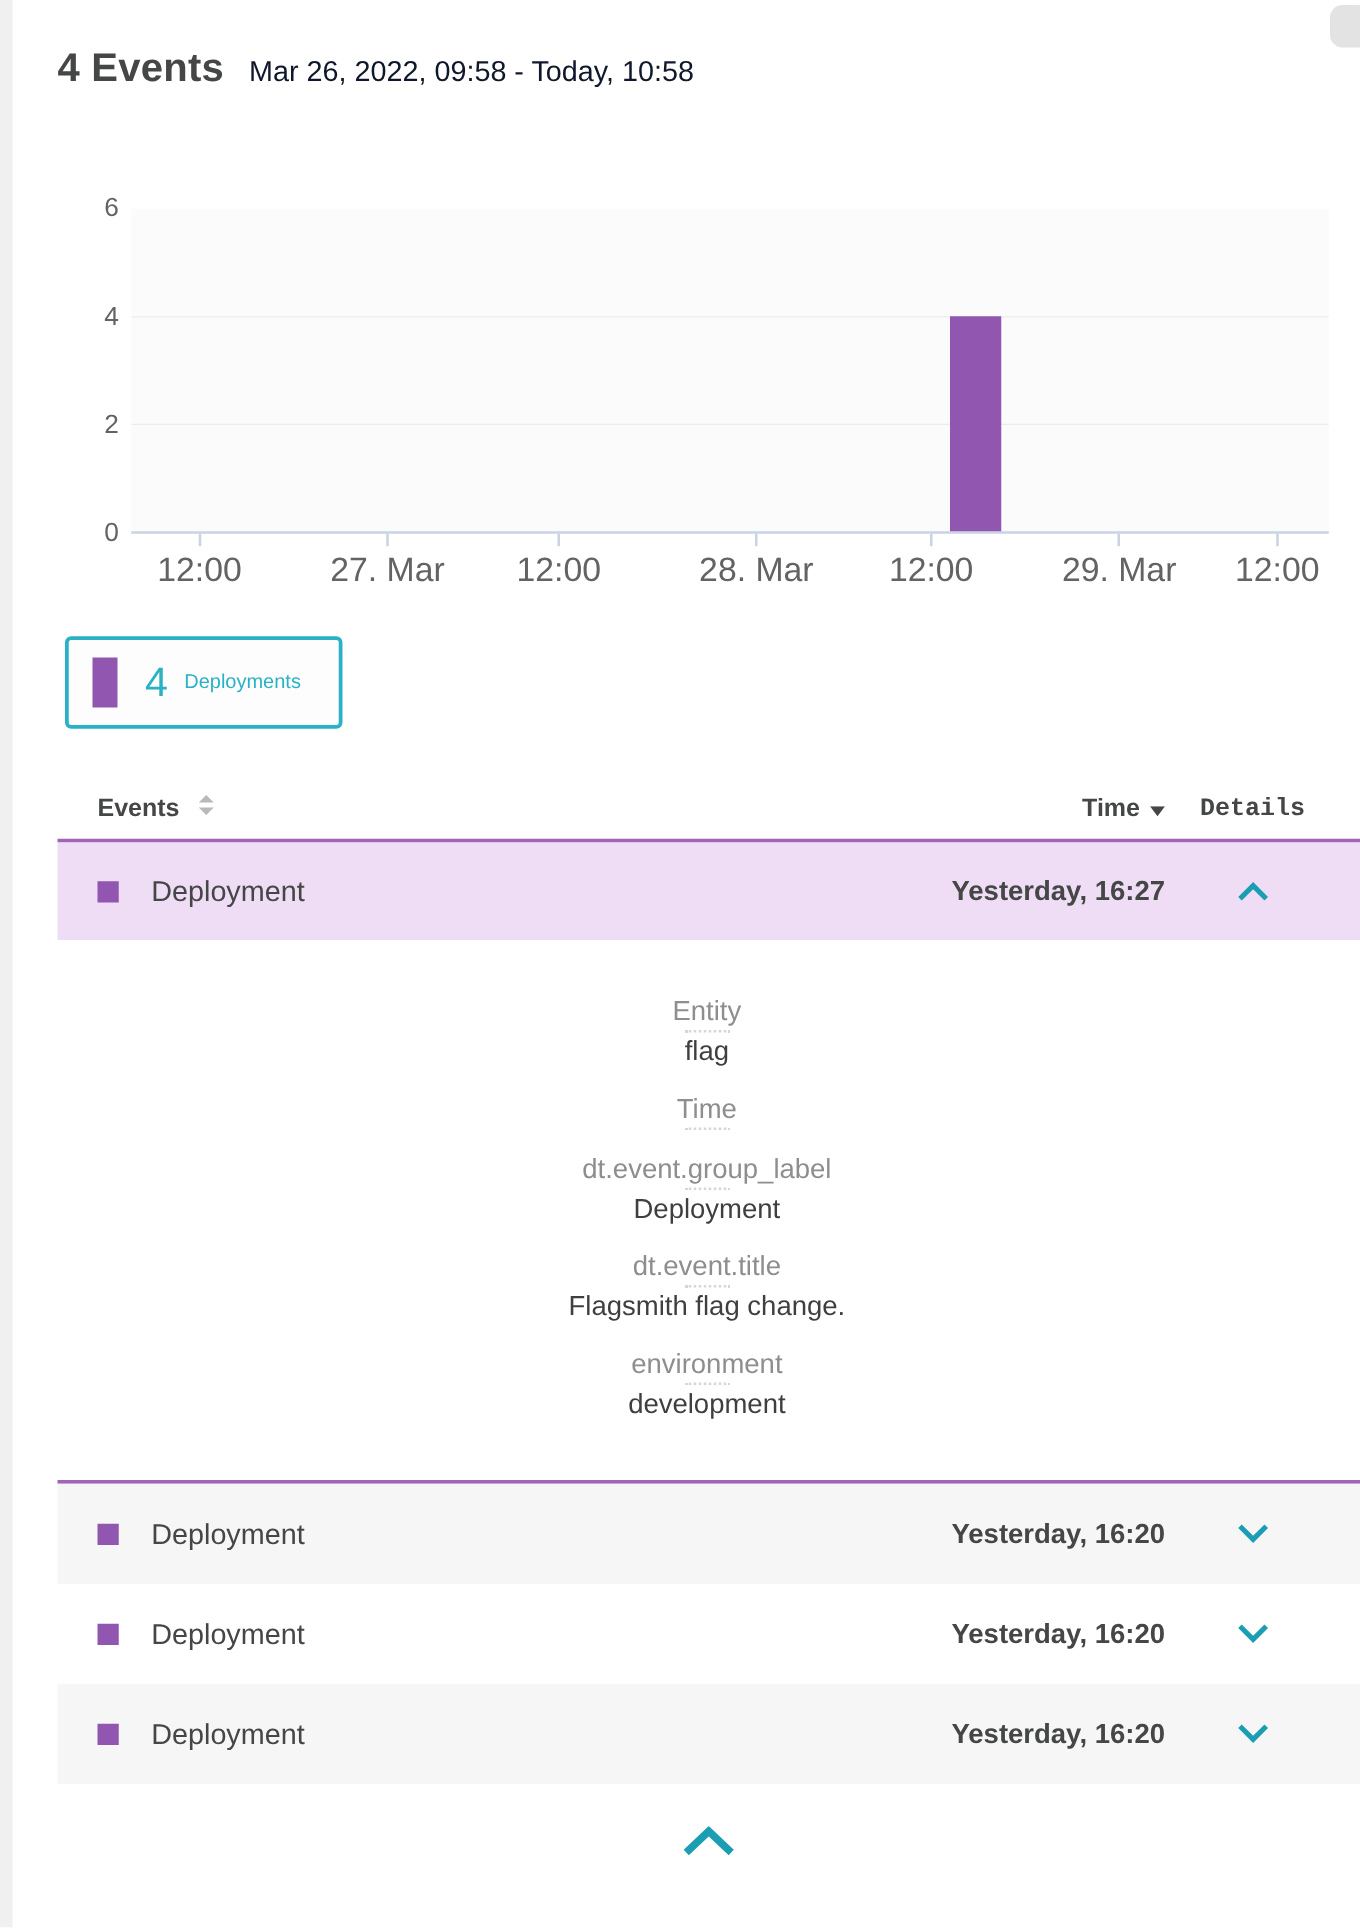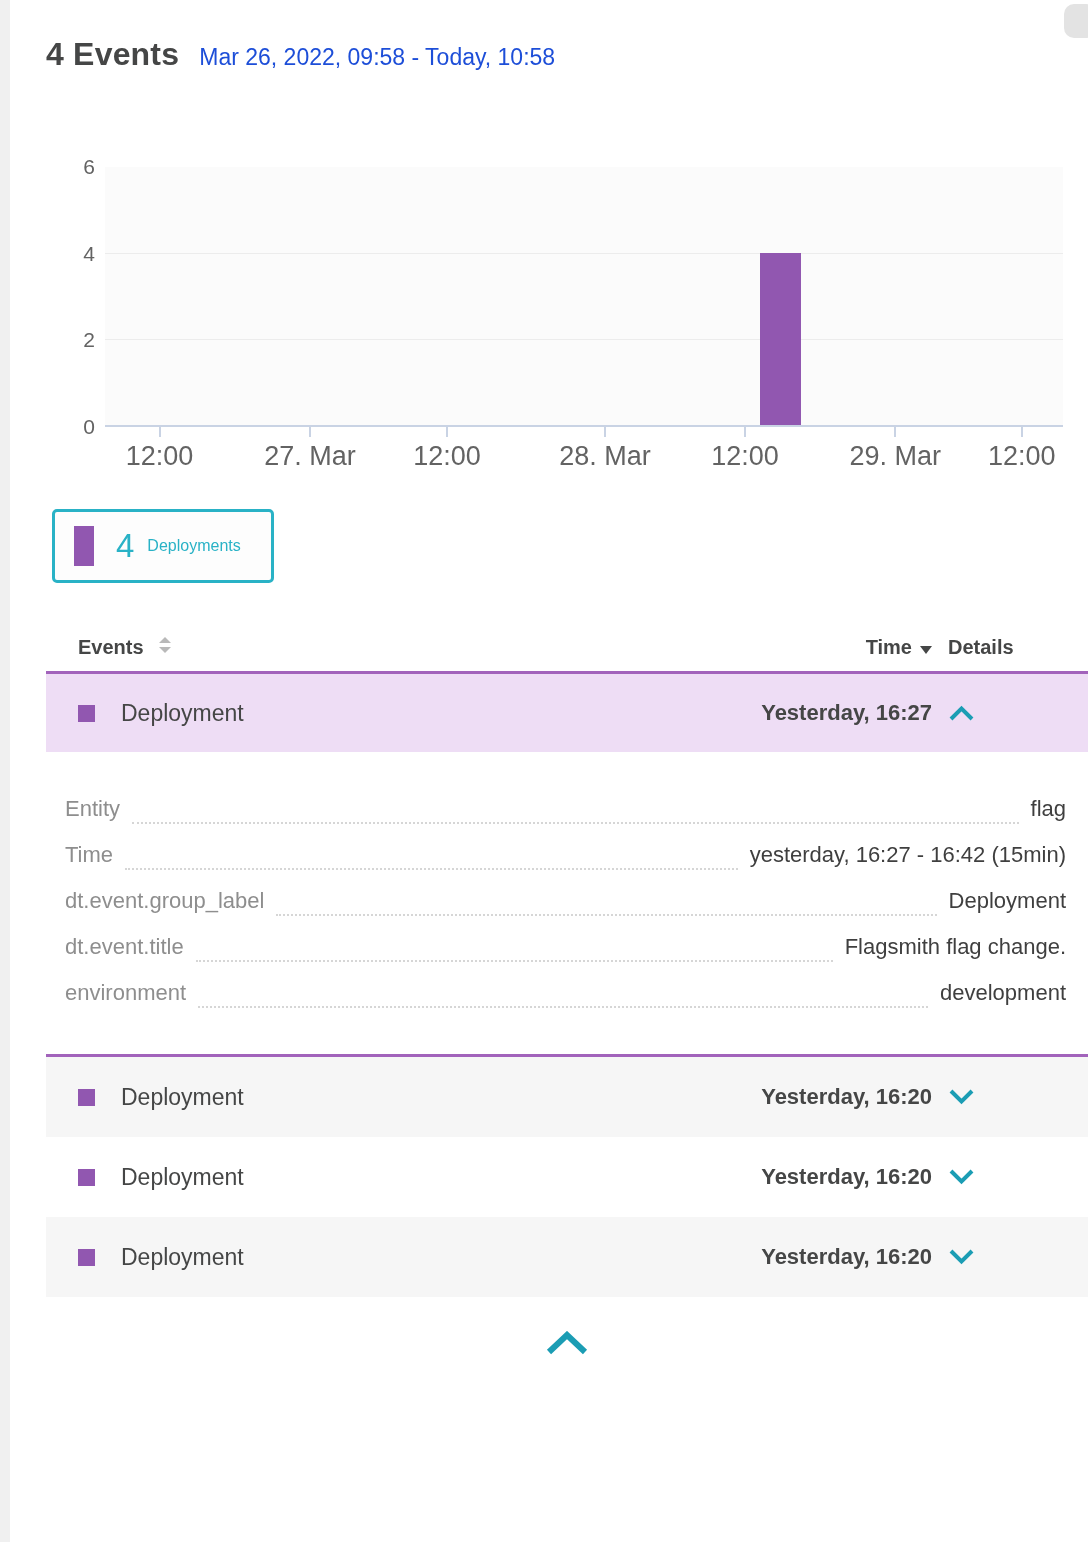--- a/index.html
+++ b/index.html
@@ -21,21 +21,21 @@
     position:relative;background:#fff;overflow:hidden;
     font-family:"Liberation Sans",sans-serif;color:var(--text-dark);
   }
   .edge-strip{position:absolute;left:0;top:0;width:10px;height:100%;background:#f0f0f0;}
   .scroll-thumb{position:absolute;top:4px;right:-8px;width:32px;height:34px;background:#e3e3e3;border-radius:10px;}
   .content{margin-left:10px;width:1078px;padding-top:36px;position:relative;}
 
   
   .page-header{display:flex;align-items:baseline;gap:20px;margin-left:36px;}
   .page-title{font-size:32px;font-weight:700;letter-spacing:.2px;}
-  .page-timerange{font-size:23px;color:#1d4ed8;}
+  .page-timerange{font-size:23px;color:#0f172a;}
 
   
   .chart{position:relative;margin-top:56px;height:340px;}
   .ylabels{position:absolute;left:0;top:38px;width:85px;height:260px;}
   .ylabels span{position:absolute;right:0;width:85px;text-align:right;font-size:21px;color:#636363;line-height:24px;}
   .y6{top:-12px}.y4{top:75px}.y2{top:161px}.y0{top:248px}
   .plot{position:absolute;left:95px;top:38px;width:958px;height:260px;background:var(--plot-bg);border-bottom:2px solid var(--axis-line);}
   .gridline{position:absolute;left:0;width:100%;height:1px;background:var(--grid-line);}
   .g4{top:33.33%}.g2{top:66.66%}
   .bar{position:absolute;bottom:0;left:68.4%;width:41px;background:var(--accent-purple);}
@@ -50,34 +50,34 @@
   .legend-swatch{width:20px;height:40px;background:var(--accent-purple);margin-right:22px;}
   .legend-count{font-size:33px;color:var(--accent-teal);margin-right:13px;}
   .legend-label{font-size:16px;color:var(--accent-teal);}
 
   
   .table{margin-left:36px;width:1042px;}
   .thead{display:flex;align-items:center;height:48px;margin-top:40px;padding-left:32px;font-size:20px;font-weight:700;}
   .th-events{display:flex;align-items:center;gap:14px;cursor:pointer;}
   .col-time{margin-left:auto;padding-right:16px;text-align:right;}
   .th-time{display:flex;align-items:center;gap:8px;cursor:pointer;}
-  .col-details{width:140px;padding-right:32px;display:flex;justify-content:flex-start;}
+  .col-details{width:140px;padding-right:32px;display:flex;justify-content:center;font-family:Liberation Mono, monospace;}
 
   .expanded-group{border-top:3px solid var(--row-purple-border);border-bottom:3px solid var(--row-purple-border);}
   .event-row{display:flex;align-items:center;height:78px;padding-left:32px;cursor:pointer;}
   .row-lavender{background:var(--row-lavender-bg);}
   .row-alt{background:var(--row-alt-bg);}
   .row-swatch{width:17px;height:17px;background:var(--accent-purple);margin-right:26px;flex:none;}
   .row-event{font-size:23px;}
   .row-time{font-size:22px;font-weight:700;}
   .rows .event-row{height:80px;}
 
   
   .details{padding:42px 22px 46px 19px;background:#fff;}
-  .detail-row{display:flex;align-items:flex-end;font-size:22px;line-height:30px;margin-bottom:16px;}
+  .detail-row{display:flex;align-items:center;font-size:22px;line-height:30px;margin-bottom:16px;flex-direction:column;}
   .detail-row:last-child{margin-bottom:0;}
   .detail-label{color:var(--text-gray);white-space:nowrap;}
   .detail-leader{flex:1;height:22px;border-bottom:2px dotted #d6d6d6;margin:0 12px;min-width:36px;}
   .detail-value{color:#3f3f3f;text-align:right;white-space:nowrap;}
   .detail-value.wrap{white-space:normal;width:585px;word-break:break-all;}
 
   .collapse{display:flex;justify-content:center;margin-top:34px;}
   .chev{display:inline-flex;cursor:pointer;}
   .chev svg{display:block;}
 </style>
@@ -168,21 +168,20 @@
       </div>
       <div class="details">
         <div class="detail-row">
           <span class="detail-label">Entity</span>
           <span class="detail-leader"></span>
           <span class="detail-value">flag</span>
         </div>
         <div class="detail-row">
           <span class="detail-label">Time</span>
           <span class="detail-leader"></span>
-          <span class="detail-value">yesterday, 16:27 - 16:42 (15min)</span>
         </div>
         <div class="detail-row">
           <span class="detail-label">dt.event.group_label</span>
           <span class="detail-leader"></span>
           <span class="detail-value">Deployment</span>
         </div>
         <div class="detail-row">
           <span class="detail-label">dt.event.title</span>
           <span class="detail-leader"></span>
           <span class="detail-value">Flagsmith flag change.</span>

